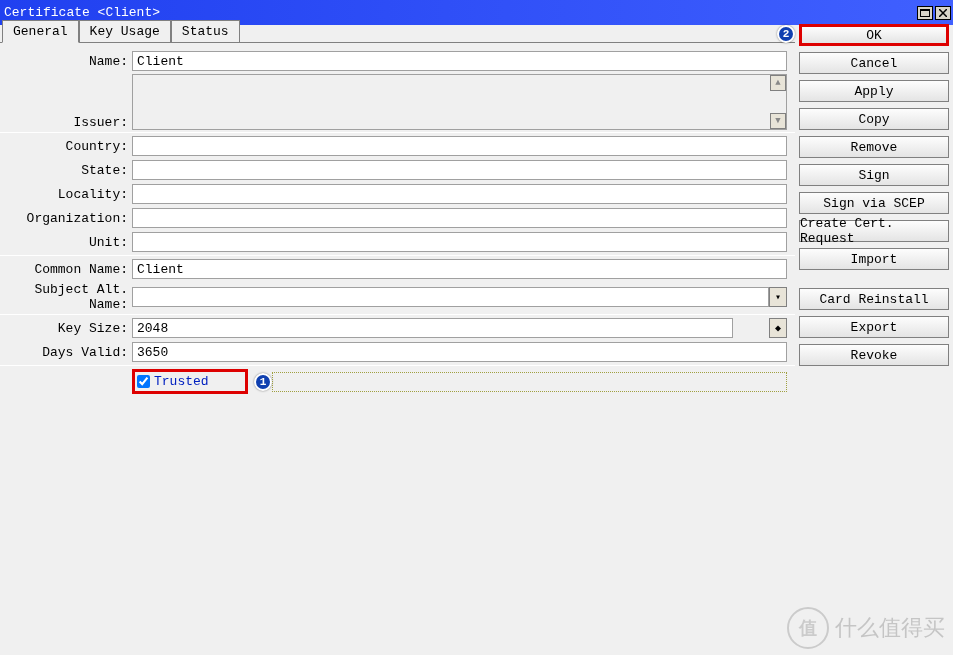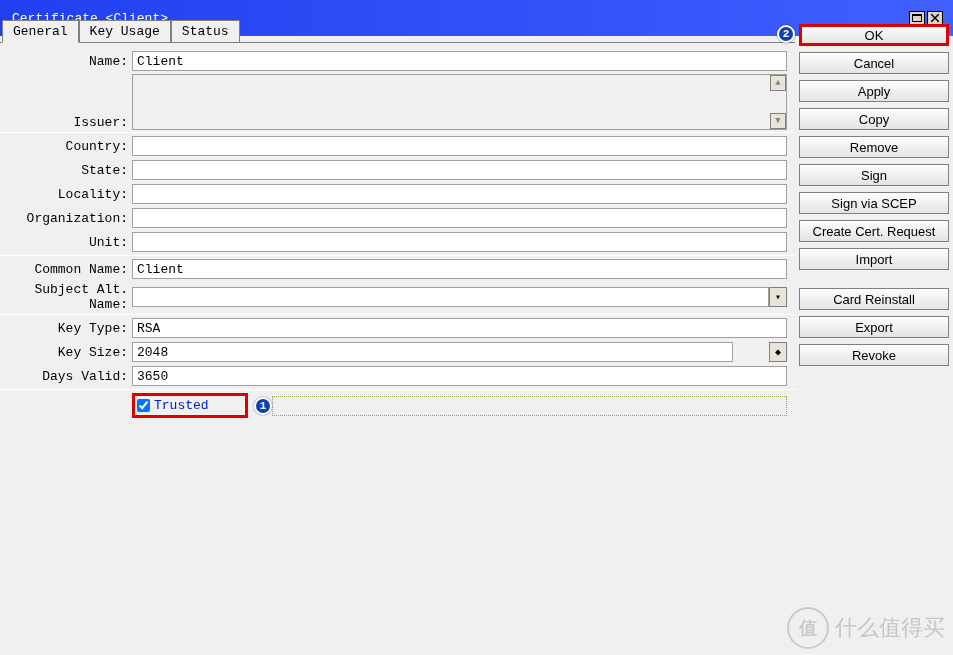--- a/index.html
+++ b/index.html
@@ -8,24 +8,24 @@
     font-size: 13px;
     background: #f0f0f0;
     width: 953px;
     height: 655px;
     overflow: hidden;
     position: relative;
   }
   .titlebar {
     background: linear-gradient(to right, #2040f0, #4060ff);
     color: #fff;
-    height: 36px;
+    height: 25px;
     display: flex;
     align-items: center;
-    padding: 0 10px;
+    padding: 0 2px;
     justify-content: space-between;
   }
   .titlebar .title { padding-left: 2px; font-size: 13px; }
   .titlebar .ctrls { display: flex; gap: 2px; }
   .titlebar .ctrl {
     width: 16px; height: 14px; background: #d8d4c8;
     border: 1px solid #000; display:flex; align-items:center; justify-content:center;
     font-size: 10px; color:#000;
   }
   .content {
@@ -134,21 +134,21 @@
     width:18px;height:18px;border-radius:50%;
     background:#1040b0;border:2px solid #fff;
     color:#fff;font-size:11px;font-weight:bold;
     display:flex;align-items:center;justify-content:center;
     box-shadow:0 0 2px rgba(0,0,0,.5);
   }
   .btn {
     height:22px;
     border:1px solid #808080;
     background:linear-gradient(#fdfdfd,#e4e4e4);
-    font-family:Liberation Sans, sans-serif;font-size:13px;
+    font-family:Liberation Mono, monospace;font-size:13px;
     display:flex;align-items:center;justify-content:center;
     cursor:default;
   }
   .btn.highlight { border:3px solid #d00; }
   .gap { height:6px; }
   .watermark {
     position:absolute; right:8px; bottom:6px;
     display:flex;align-items:center;gap:6px;
     opacity:.35;
   }
@@ -229,24 +229,20 @@
           <div class="field"><input type="text" class="inp" value="Client" style=""></div>
         </div>
         <div class="row">
           <div class="label">Subject Alt. Name:</div>
           <div class="field alt-field">
             <input type="text" class="inp" value="" style="">
             <div class="alt-btn">▾</div>
           </div>
         </div>
         <div class="sep"></div>
-        <div class="row">
-          <div class="label">Key Type:</div>
-          <div class="field"><input type="text" class="inp" value="RSA" style=""></div>
-        </div>
         <div class="row">
           <div class="label">Key Size:</div>
           <div class="field spin-field">
             <input type="text" class="inp" value="2048" style="">
             <div class="spin-btn">◆</div>
           </div>
         </div>
         <div class="row">
           <div class="label">Days Valid:</div>
           <div class="field"><input type="text" class="inp" value="3650" style=""></div>

